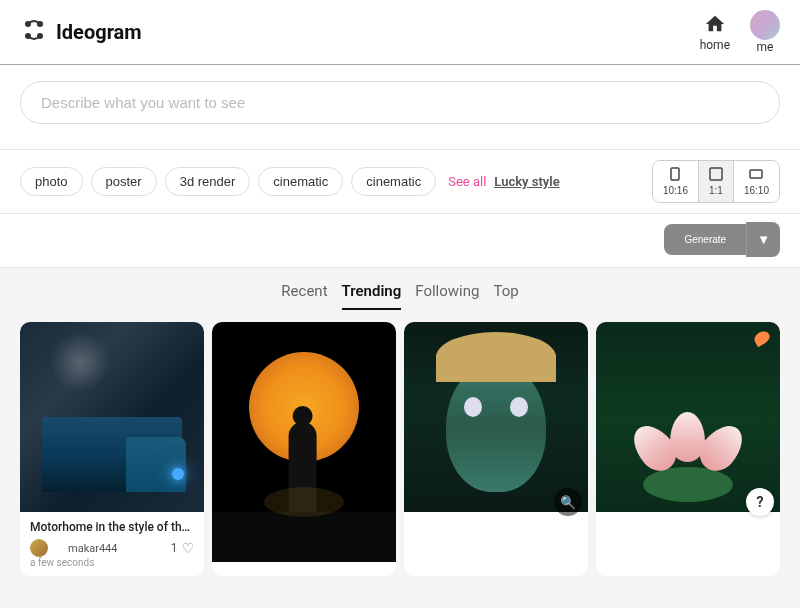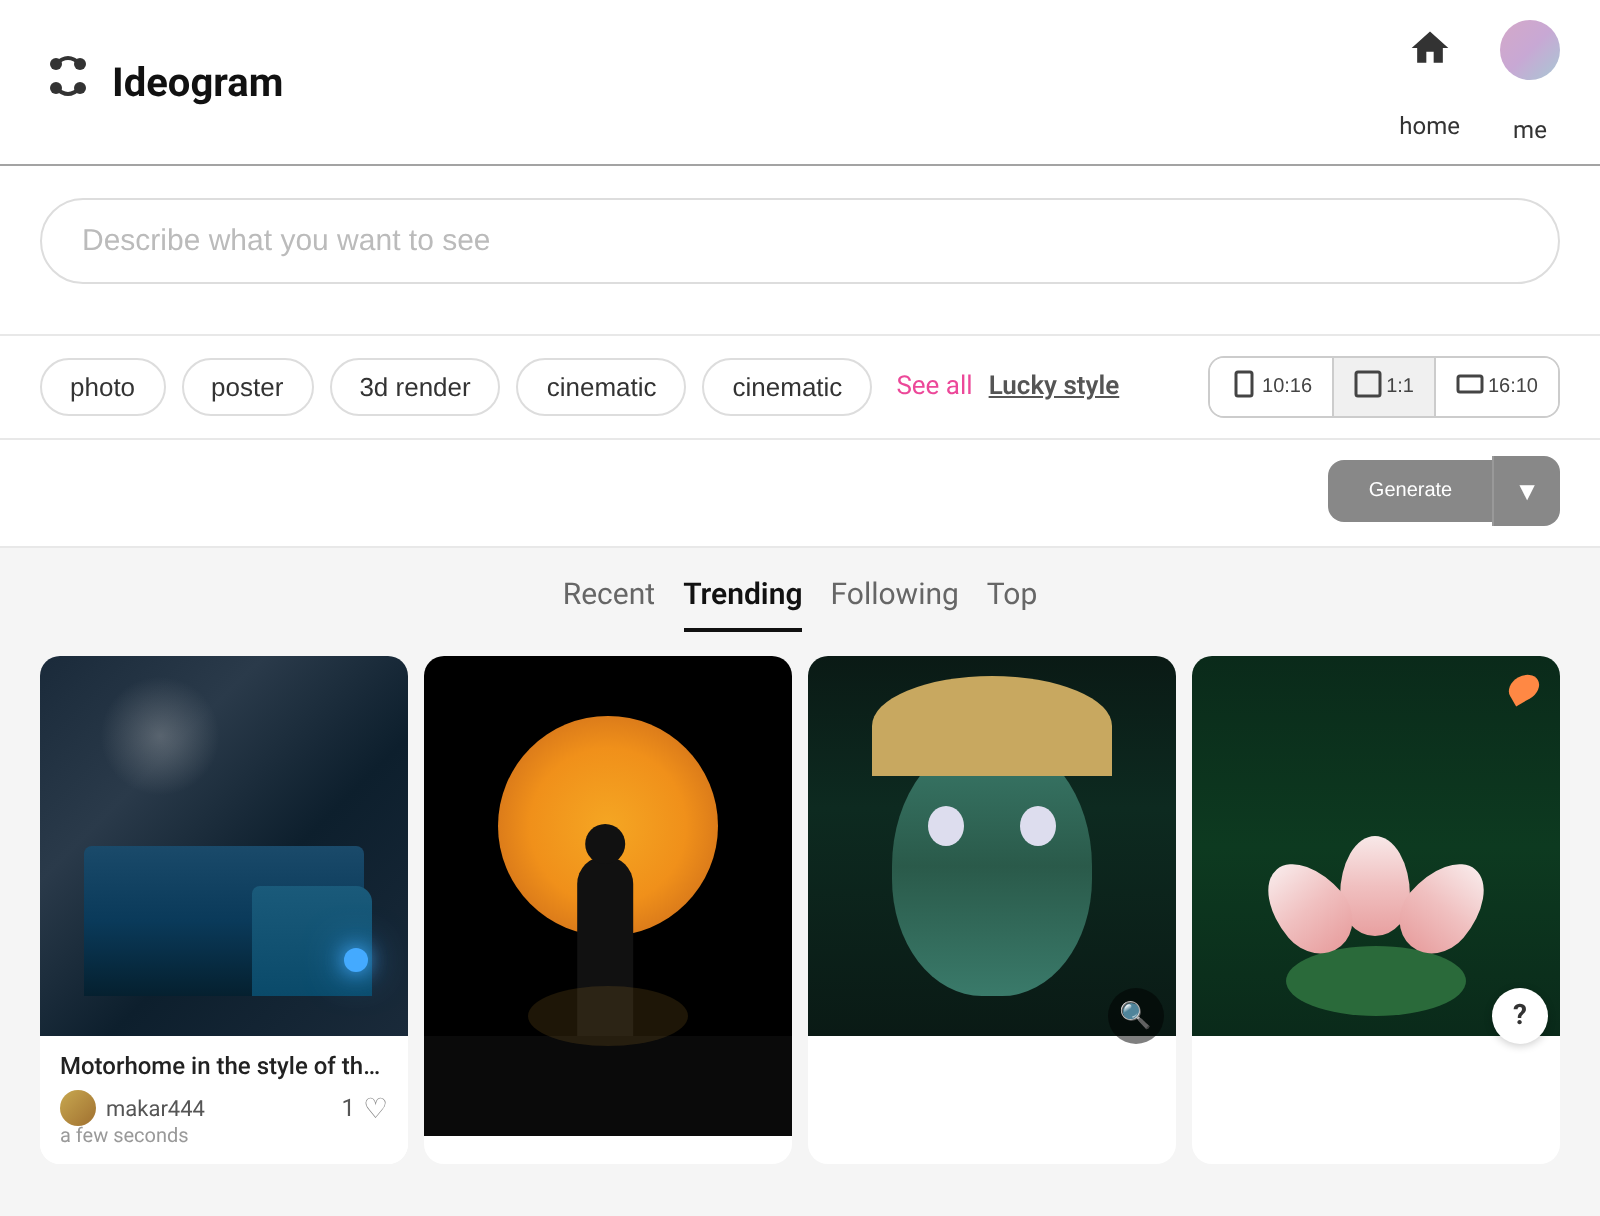--- a/index.html
+++ b/index.html
@@ -30,21 +30,21 @@
       align-items: center;
       gap: 20px;
     }
     .nav-item {
       display: flex;
       flex-direction: column;
       align-items: center;
       font-size: 12px;
       color: #333;
       cursor: pointer;
-      gap: 18px;
+      gap: 0;
     }
     .avatar-circle {
       width: 30px;
       height: 30px;
       border-radius: 50%;
       background: linear-gradient(135deg, #d4a8c8, #c8a8d4, #a8c8d4);
       overflow: hidden;
     }
 
     
@@ -107,21 +107,21 @@
     }
     .ratio-btn {
       padding: 6px 10px;
       font-size: 10px;
       color: #444;
       cursor: pointer;
       background: #fff;
       border: none;
       border-right: 1px solid #ccc;
       display: flex;
-      flex-direction: row;
+      flex-direction: column;
       align-items: center;
       gap: 2px;
     }
     .ratio-btn:last-child { border-right: none; }
     .ratio-btn.active { background: #f0f0f0; }
 
     
     .generate-row {
       background: #fff;
       padding: 8px 20px 10px;
@@ -401,21 +401,21 @@
       text-overflow: ellipsis;
     }
     .card-meta {
       display: flex;
       align-items: center;
       justify-content: space-between;
     }
     .card-user {
       display: flex;
       align-items: center;
-      gap: 5px;
+      gap: 20px;
     }
     .user-avatar {
       width: 18px;
       height: 18px;
       border-radius: 50%;
       background: linear-gradient(135deg, #c8a850, #a07030);
     }
     .username {
       font-size: 11px;
       color: #555;

